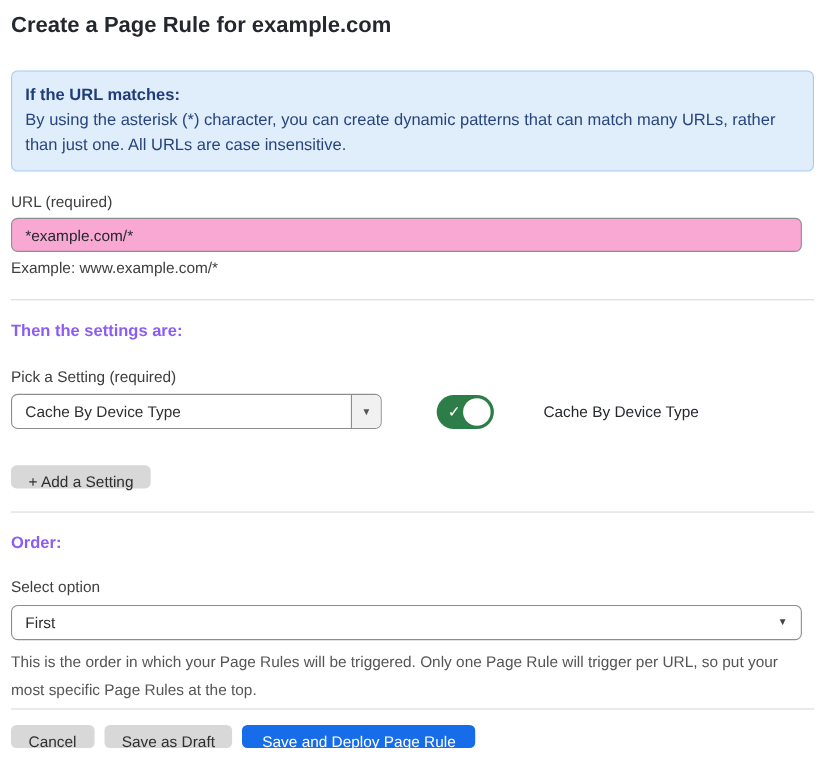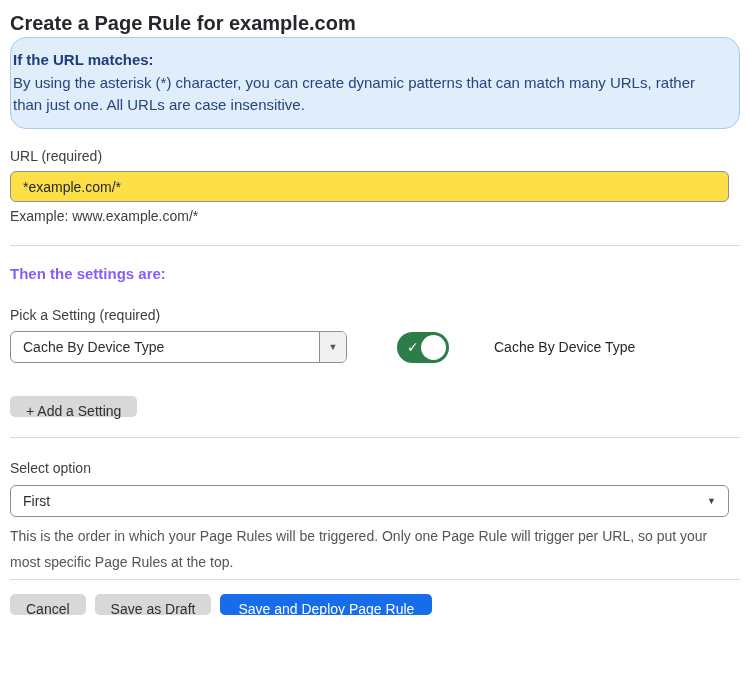--- a/index.html
+++ b/index.html
@@ -14,25 +14,25 @@
 
   .page-title {
     font-size: 20px;
     font-weight: bold;
     color: #24282d;
     margin: 10px 0 0 0;
     line-height: 26px;
   }
 
   .info-box {
-    margin-top: 1px;
+    margin-top: 28px;
     background: #e0edfa;
     border: 1px solid #a6cbef;
-    border-radius: 16px;
-    padding: 11px 16px 12px 2px;
+    border-radius: 6px;
+    padding: 11px 16px 12px 12px;
     font-size: 15px;
     line-height: 22px;
     color: #27457d;
   }
   .info-heading {
     font-weight: bold;
     color: #1f3d7a;
   }
   .info-body { margin-top: 1px; }
   .info-link-line { margin-top: 1px; }
@@ -54,21 +54,21 @@
     margin-top: 6px;
     width: 719px;
     height: 31px;
     border: 1px solid #8e8e8e;
     border-radius: 6px;
     padding: 0 12px;
     font-size: 14px;
     color: #24282d;
     font-family: "Liberation Sans", "DejaVu Sans", sans-serif;
     outline: none;
-    background: #fde047;
+    background: #f9a8d4;
   }
 
   .helper-text {
     margin-top: 6px;
     font-size: 14px;
     color: #3e3e3e;
     line-height: 17px;
   }
 
   .divider {
@@ -243,20 +243,21 @@
       <span class="check-icon">✓</span>
       <span class="knob"></span>
     </div>
     <div class="toggle-text">Cache By Device Type</div>
   </div>
 
   <button class="btn btn-gray add-setting">+ Add a Setting</button>
 
   <div class="divider divider-after-add"></div>
 
+  <div class="section-heading">Order:</div>
 
   <div class="field-label" style="margin-top:22px;">Select option</div>
 
   <div class="select-box order-select">
     <div class="select-value">First</div>
     <span class="arrow-icon">▼</span>
   </div>
 
   <div class="order-helper">This is the order in which your Page Rules will be triggered. Only one Page Rule will trigger per URL, so put your most specific Page Rules at the top.</div>
 

